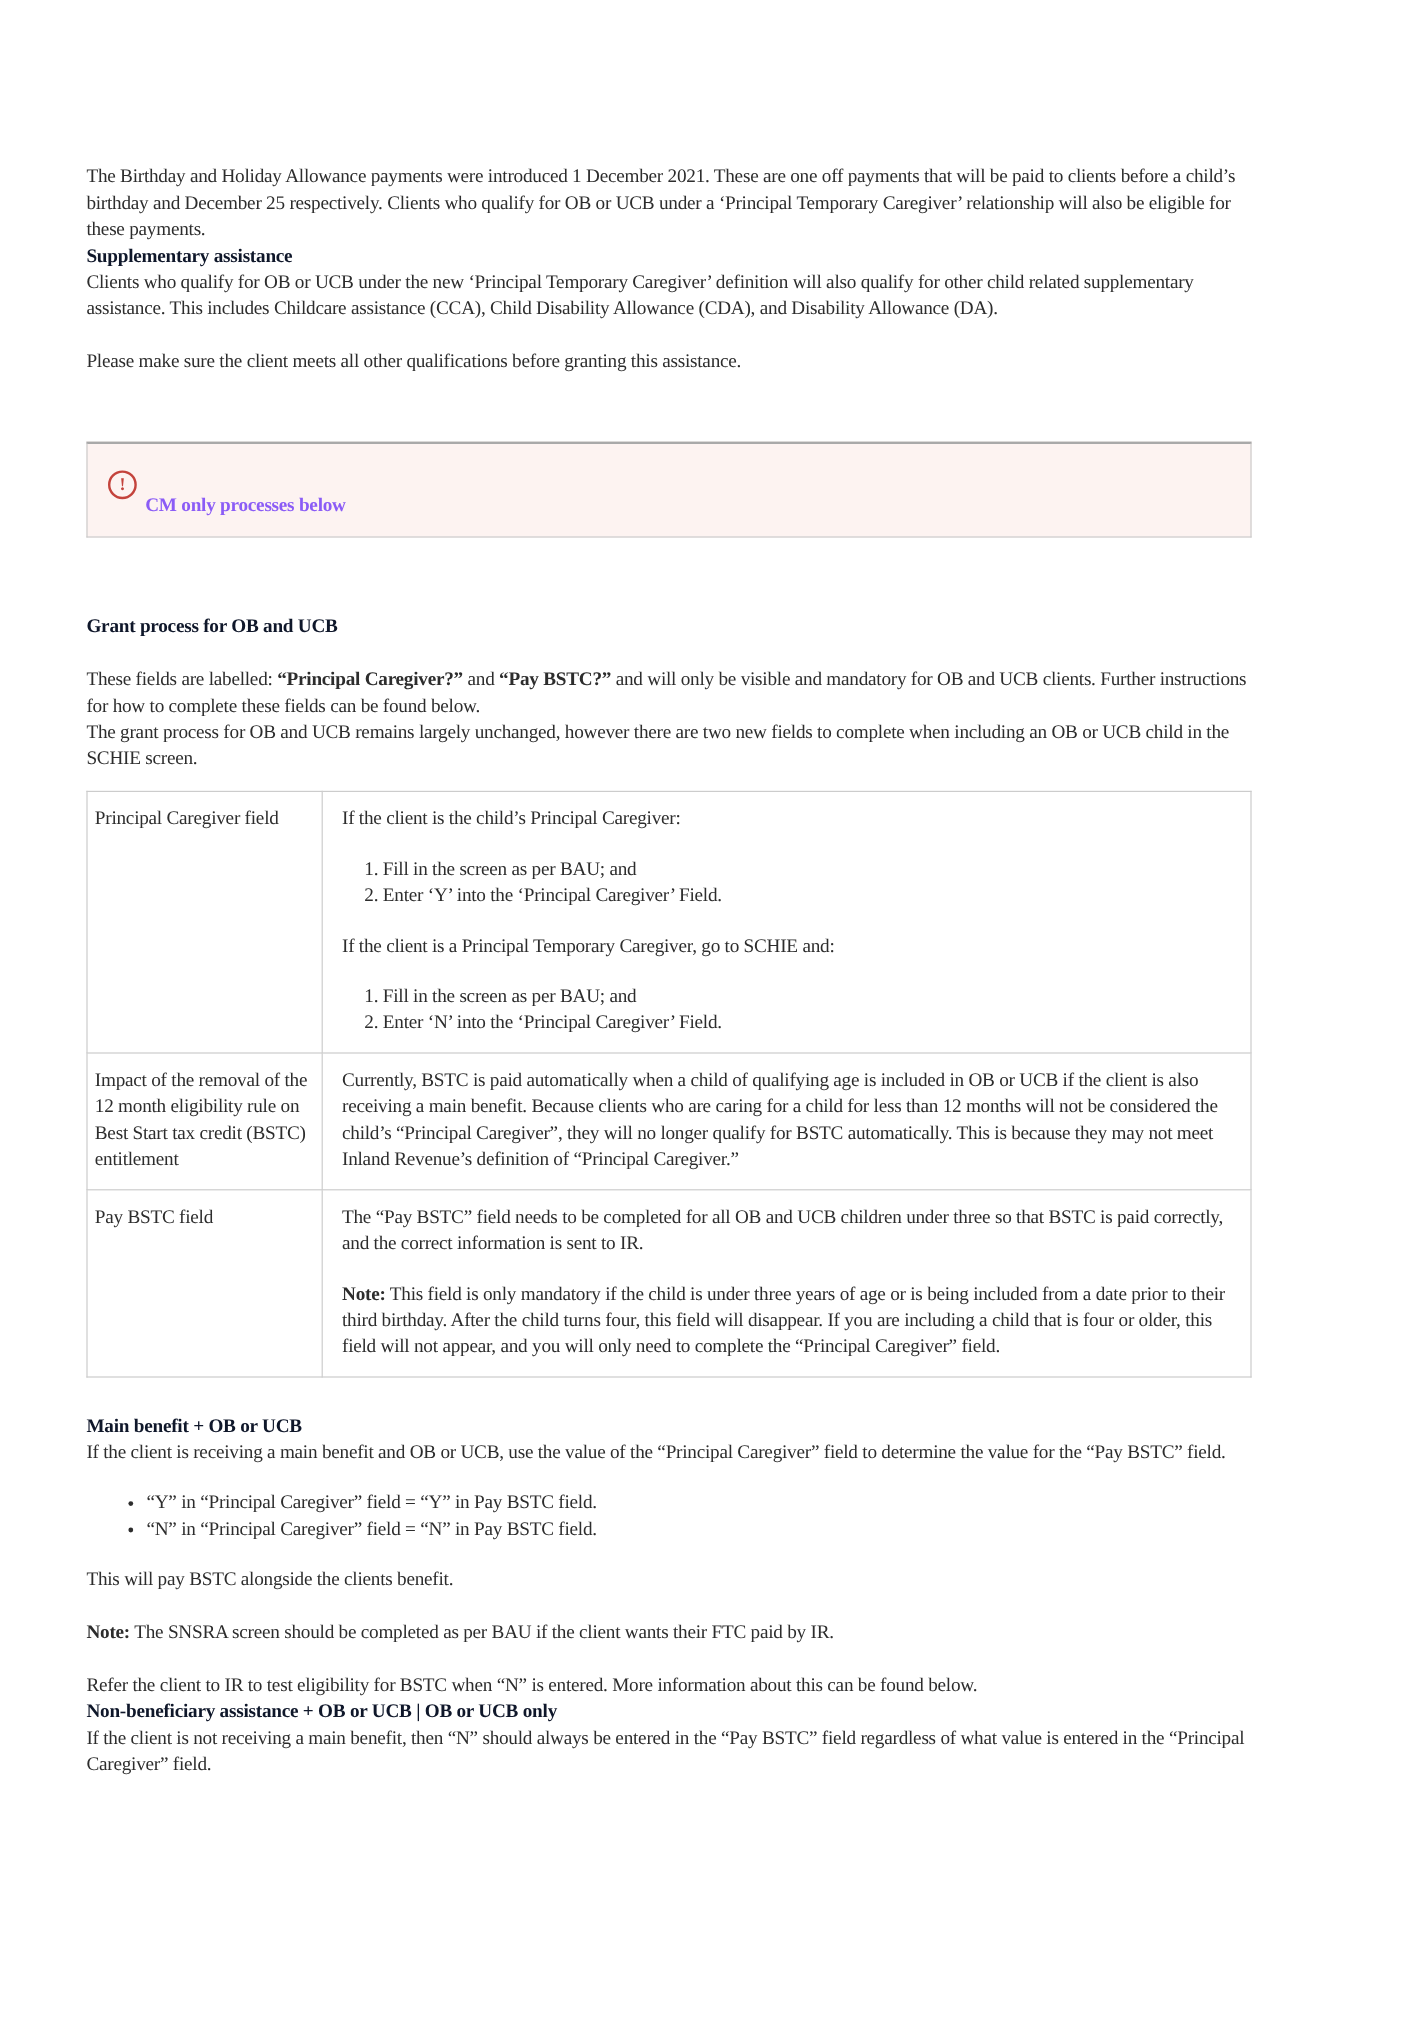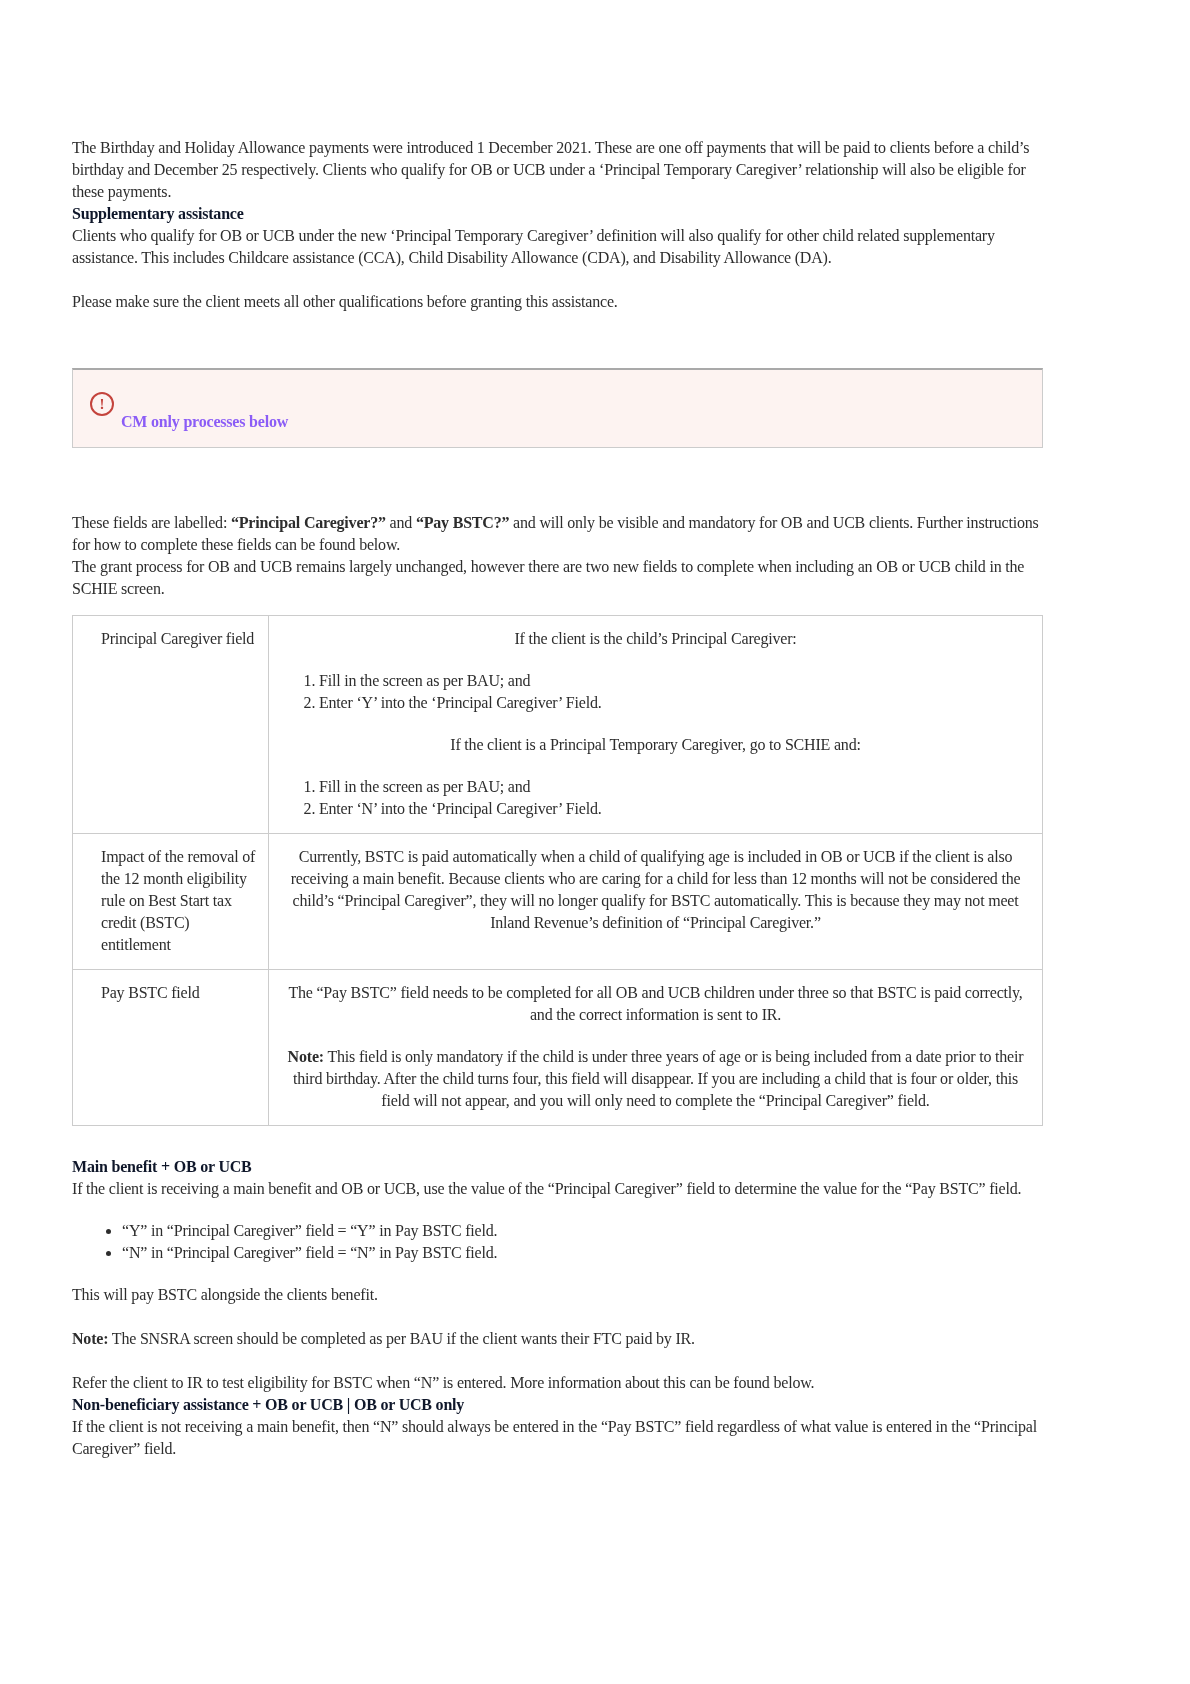--- a/index.html
+++ b/index.html
@@ -28,22 +28,22 @@
     box-sizing:content-box;
   }
   .callout-text { position:absolute; left:48px; top:41px; font-weight:700; color:#8b5cf6; }
 
   
   .fields-table { border-collapse:collapse; margin-top:15px; width:100%; }
   .fields-table td {
     border:1px solid #cccccc; vertical-align:top;
     padding:12px 16px 13px 16px; font-size:16px; line-height:22px;
   }
-  .fields-table td.c1 { width:196px; box-sizing:border-box; padding-left:28px; padding-right:10px; }
-  .cell-p { margin-top:20px;text-align:center; }
+  .fields-table td.c1 { width:196px; box-sizing:border-box; padding-left:6px; padding-right:10px; }
+  .cell-p { margin-top:20px; }
   .cell-p.first { margin-top:0; }
   ol.steps { margin-top:20px; padding-left:34px; }
   ol.steps li { margin:0; }
 
   
   ul.bullets { margin-top:20px; padding-left:50px; list-style:disc; }
   ul.bullets li { margin:0; }
 </style>
 </head>
 <body>
@@ -54,20 +54,21 @@
     <p class="para">The Birthday and Holiday Allowance payments were introduced 1 December 2021. These are one off payments that will be paid to clients before a child’s birthday and December 25 respectively. Clients who qualify for OB or UCB under a ‘Principal Temporary Caregiver’ relationship will also be eligible for these payments.</p>
     <h3 class="h">Supplementary assistance</h3>
     <p class="para">Clients who qualify for OB or UCB under the new ‘Principal Temporary Caregiver’ definition will also qualify for other child related supplementary assistance. This includes Childcare assistance (CCA), Child Disability Allowance (CDA), and Disability Allowance (DA).</p>
     <p class="para gap">Please make sure the client meets all other qualifications before granting this assistance.</p>
 
     <div class="callout">
       <span class="callout-icon">!</span>
       <span class="callout-text">CM only processes below</span>
     </div>
 
+    <h3 class="h">Grant process for OB and UCB</h3>
     <p class="para gap"><span>These fields are labelled: </span><b>“Principal Caregiver?”</b><span> and </span><b>“Pay BSTC?”</b><span> and will only be visible and mandatory for OB and UCB clients. Further instructions for how to complete these fields can be found below.</span></p>
     <p class="para">The grant process for OB and UCB remains largely unchanged, however there are two new fields to complete when including an OB or UCB child in the SCHIE screen.</p>
 
     <table class="fields-table">
       <tbody>
         <tr>
           <td class="c1">Principal Caregiver field</td>
           <td class="c2">
             <p class="cell-p first">If the client is the child’s Principal Caregiver:</p>
             <ol class="steps">

